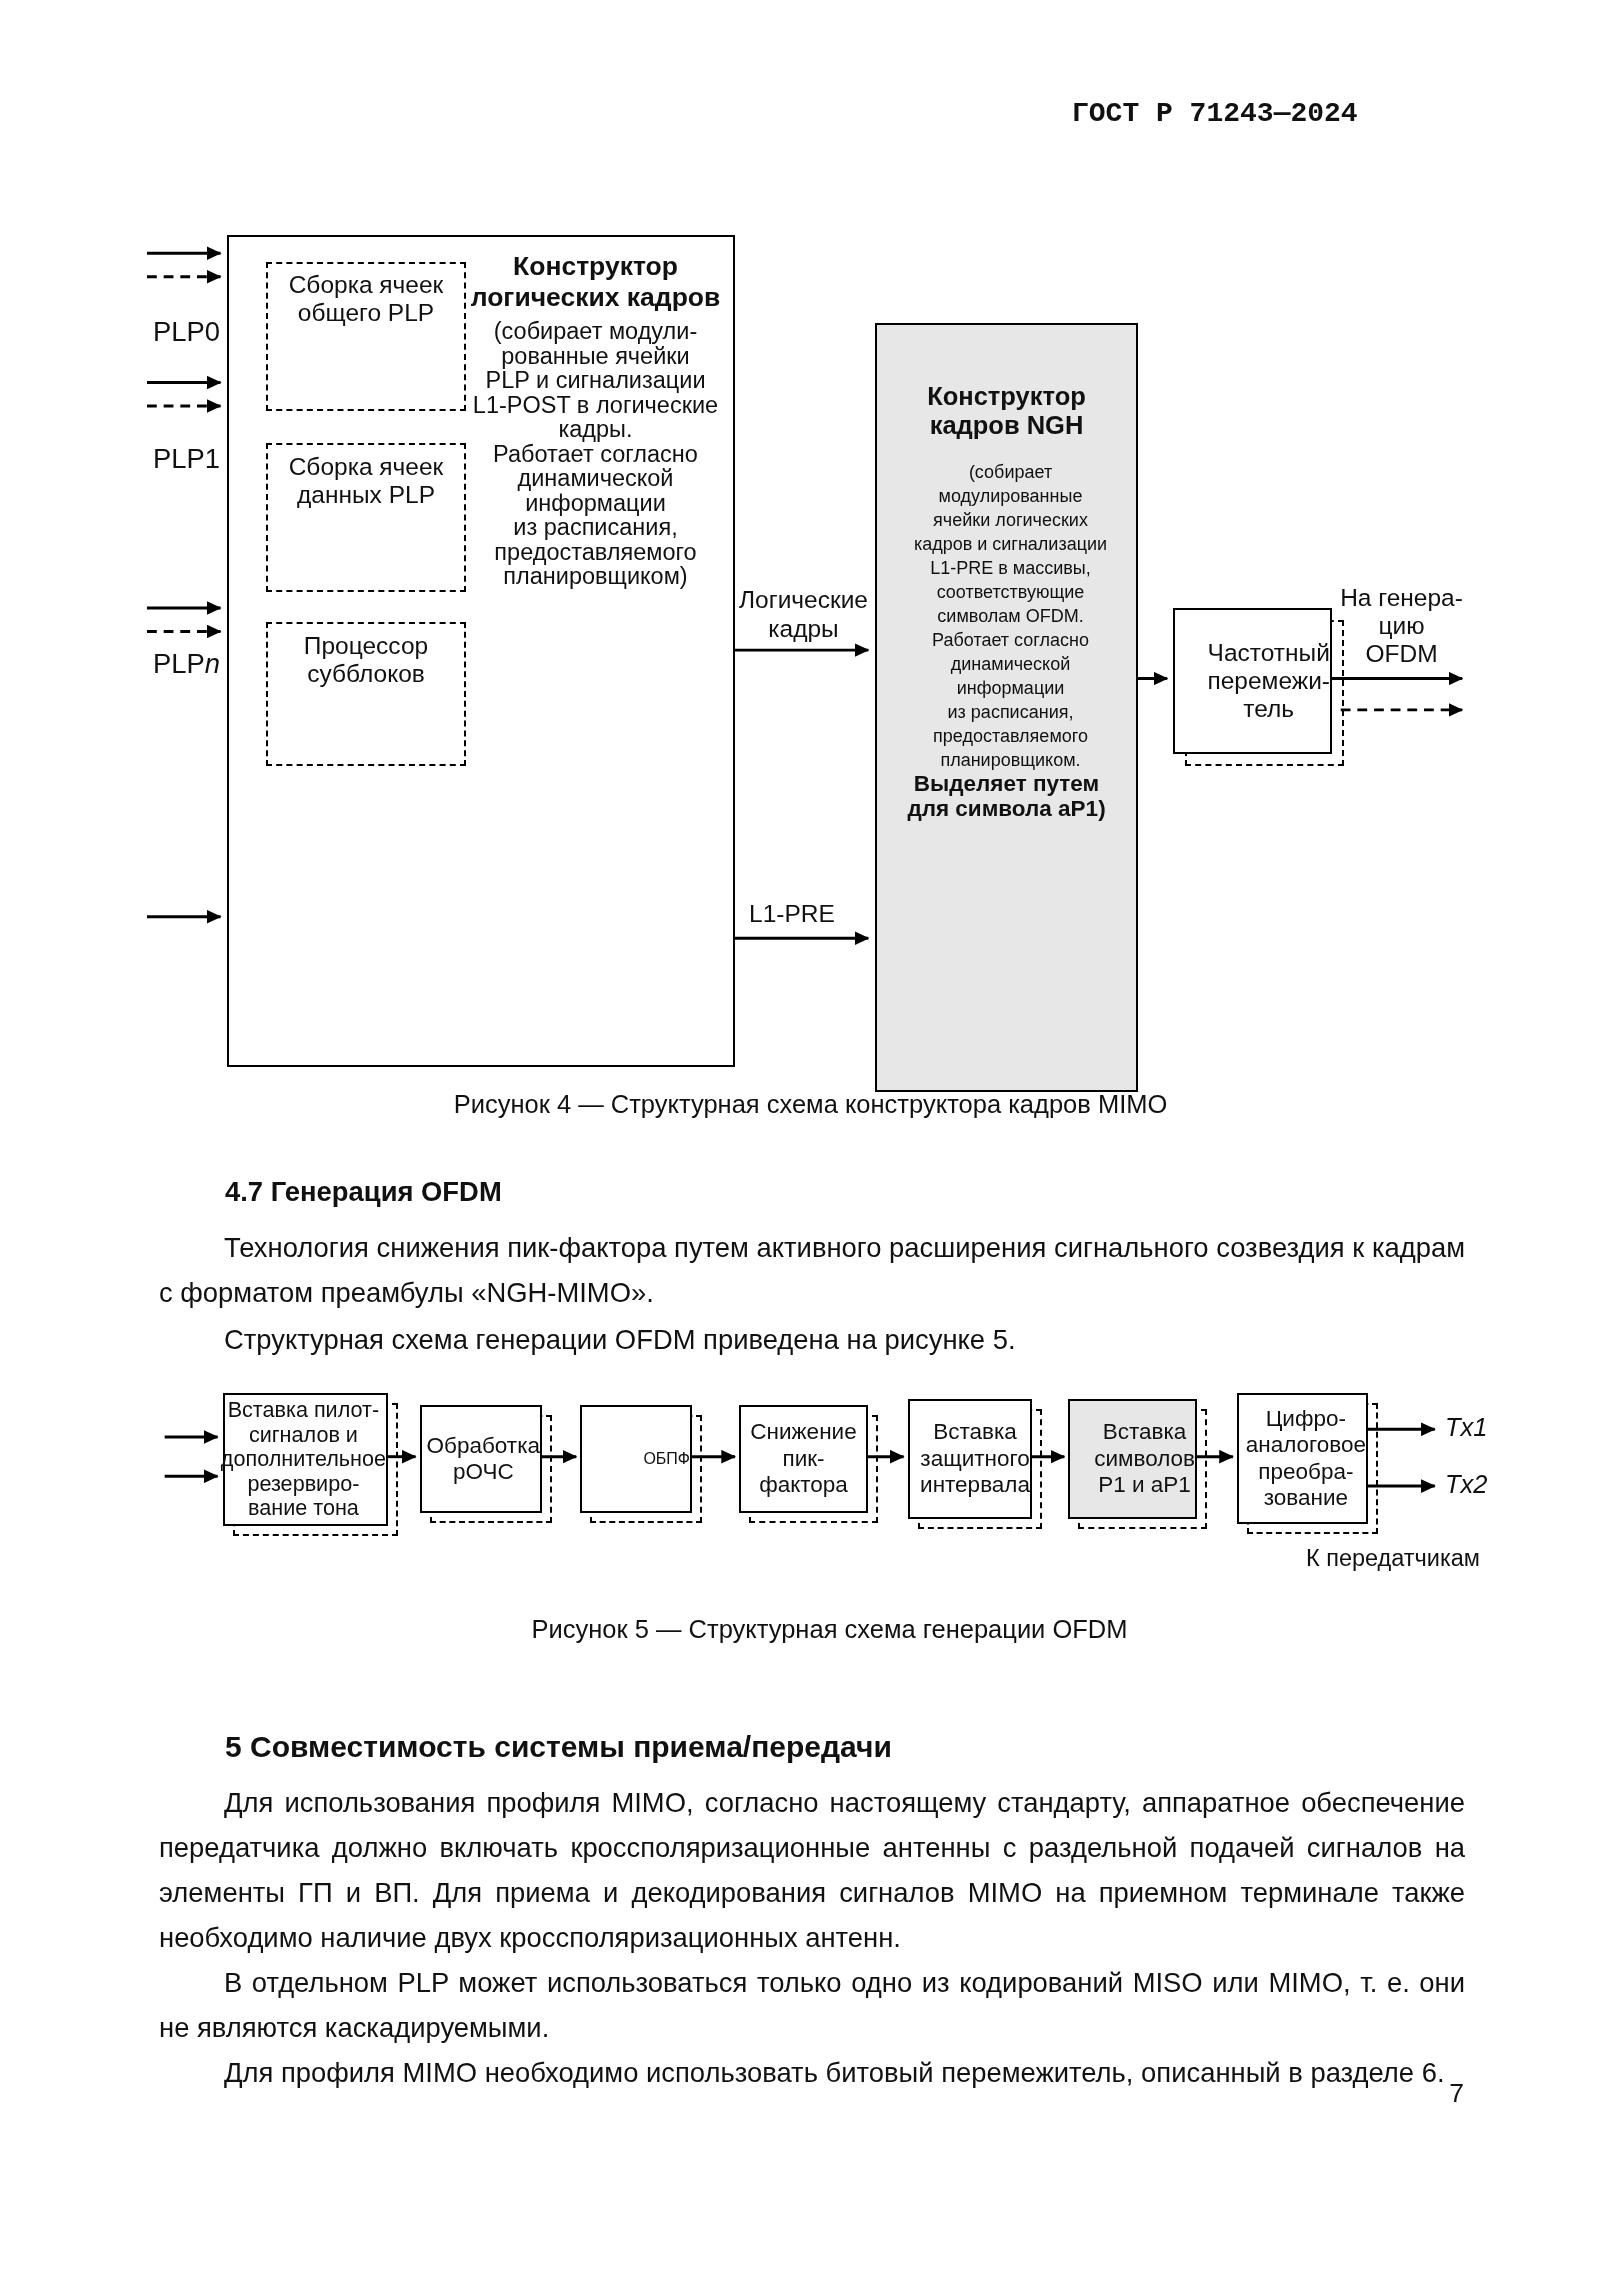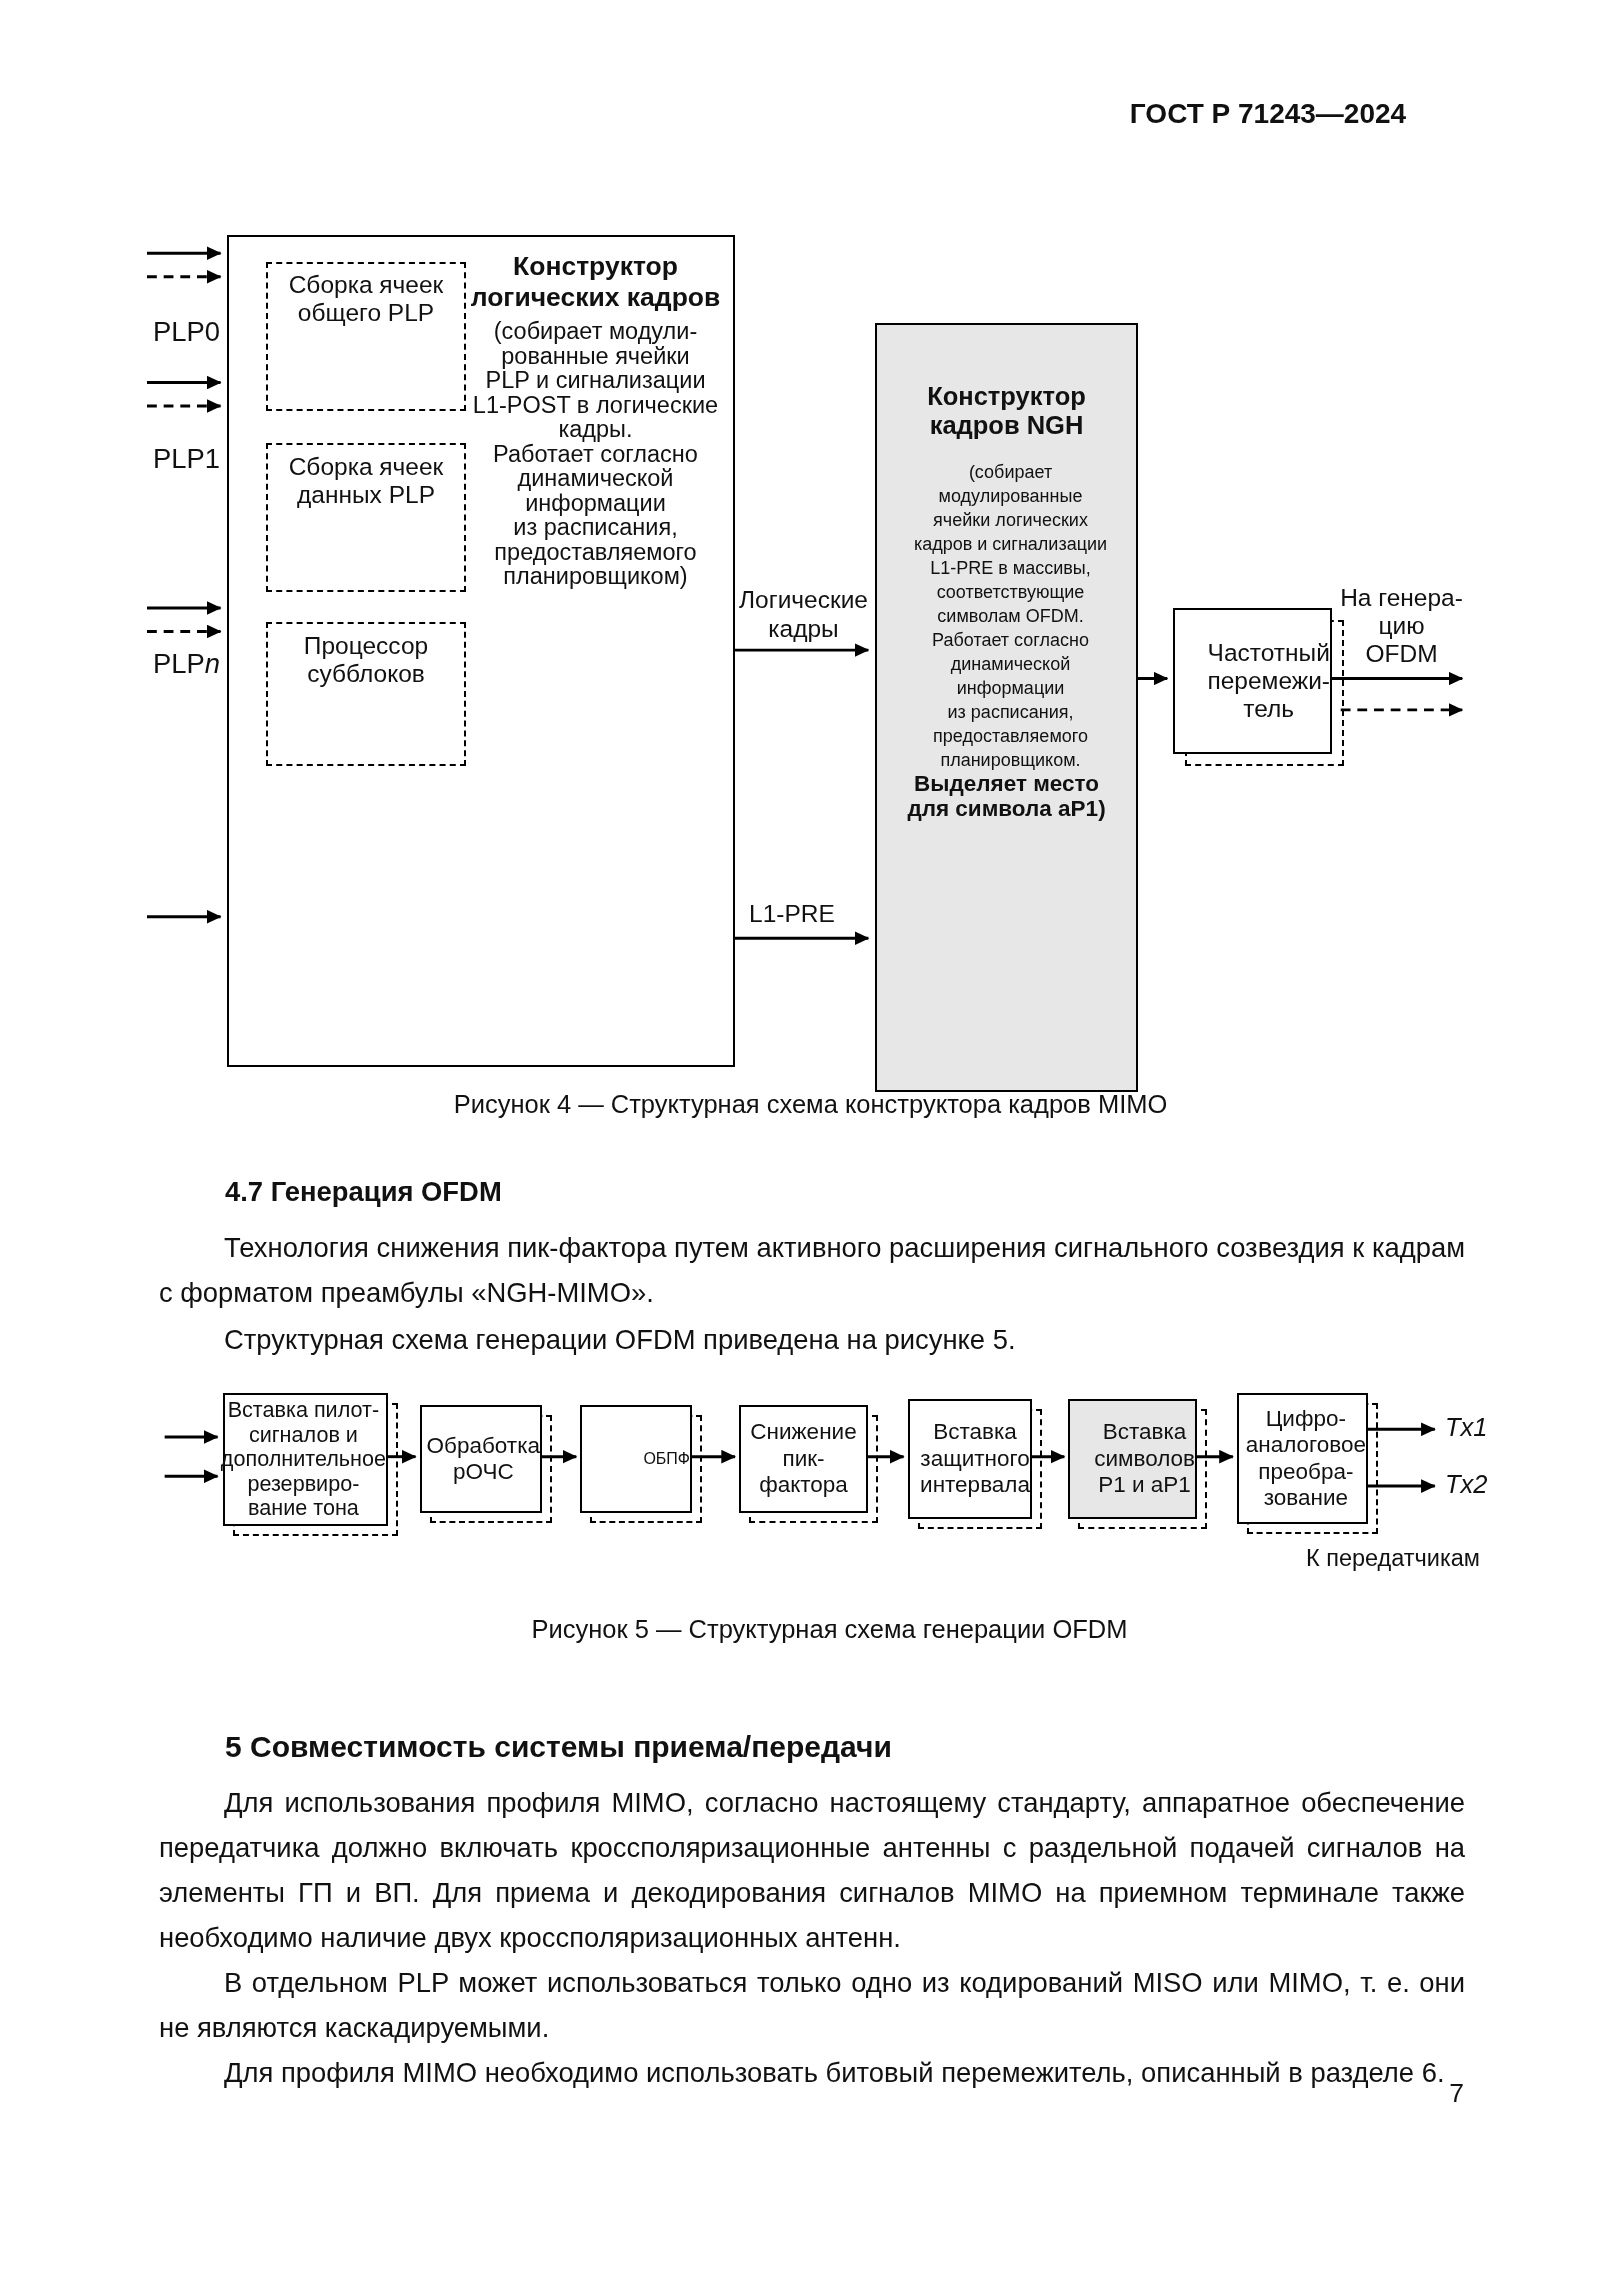--- a/index.html
+++ b/index.html
@@ -52,21 +52,21 @@
       <line x1="703" y1="1486" x2="750" y2="1486" marker-end="url(#ah)"></line>
       <line x1="883" y1="1486" x2="922" y2="1486" marker-end="url(#ah)"></line>
       <line x1="1049" y1="1486" x2="1086" y2="1486" marker-end="url(#ah)"></line>
       <line x1="1219" y1="1486" x2="1258" y2="1486" marker-end="url(#ah)"></line>
 
       <line x1="1393" y1="1458" x2="1464" y2="1458" marker-end="url(#ah)"></line>
       <line x1="1393" y1="1516" x2="1464" y2="1516" marker-end="url(#ah)"></line>
     </g>
   </svg>
 
-  <div class="abs b" style="left:1072px;top:98px;width:392px;text-align:center;font-size:28px;">ГОСТ Р 71243—2024</div>
+  <div class="abs b" style="left:1072px;top:98px;width:392px;text-align:left;font-size:28px;font-family:Liberation Mono, monospace;">ГОСТ Р 71243—2024</div>
 
   <div class="abs solidbox" style="left:227px;top:235px;width:504px;height:828px;">
 
     <div class="abs dash" style="left:37px;top:24.5px;width:196px;height:145px;">
       <div class="pre ctr" style="padding-top:7.8px;font-size:24.5px;line-height:28px;">Сборка ячеек
 общего PLP</div>
     </div>
 
     <div class="abs dash" style="left:37px;top:206px;width:196px;height:145px;">
       <div class="pre ctr" style="padding-top:7.8px;font-size:24.5px;line-height:28px;">Сборка ячеек
@@ -117,21 +117,21 @@
 кадров и сигнализации
 L1-PRE в массивы,
 соответствующие
 символам OFDM.
 Работает согласно
 динамической
 информации
 из расписания,
 предоставляемого
 планировщиком.</div>
-    <div class="pre ctr b" style="font-size:22.5px;line-height:24.5px;">Выделяет место
+    <div class="pre ctr b" style="font-size:22.5px;line-height:24.5px;">Выделяет путем
 для символа аР1)</div>
   </div>
 
   <div class="abs" style="left:1173px;top:608px;width:167px;height:154px;">
     <div class="abs dash" style="left:11.8px;top:11.8px;width:155px;height:142px;"></div>
     <div class="abs solidbox flexc" style="left:0;top:0;width:155px;height:142px;">
       <div class="pre ctr" style="font-size:24.5px;line-height:28px;">Частотный
 перемежи-
 тель</div>
     </div>

